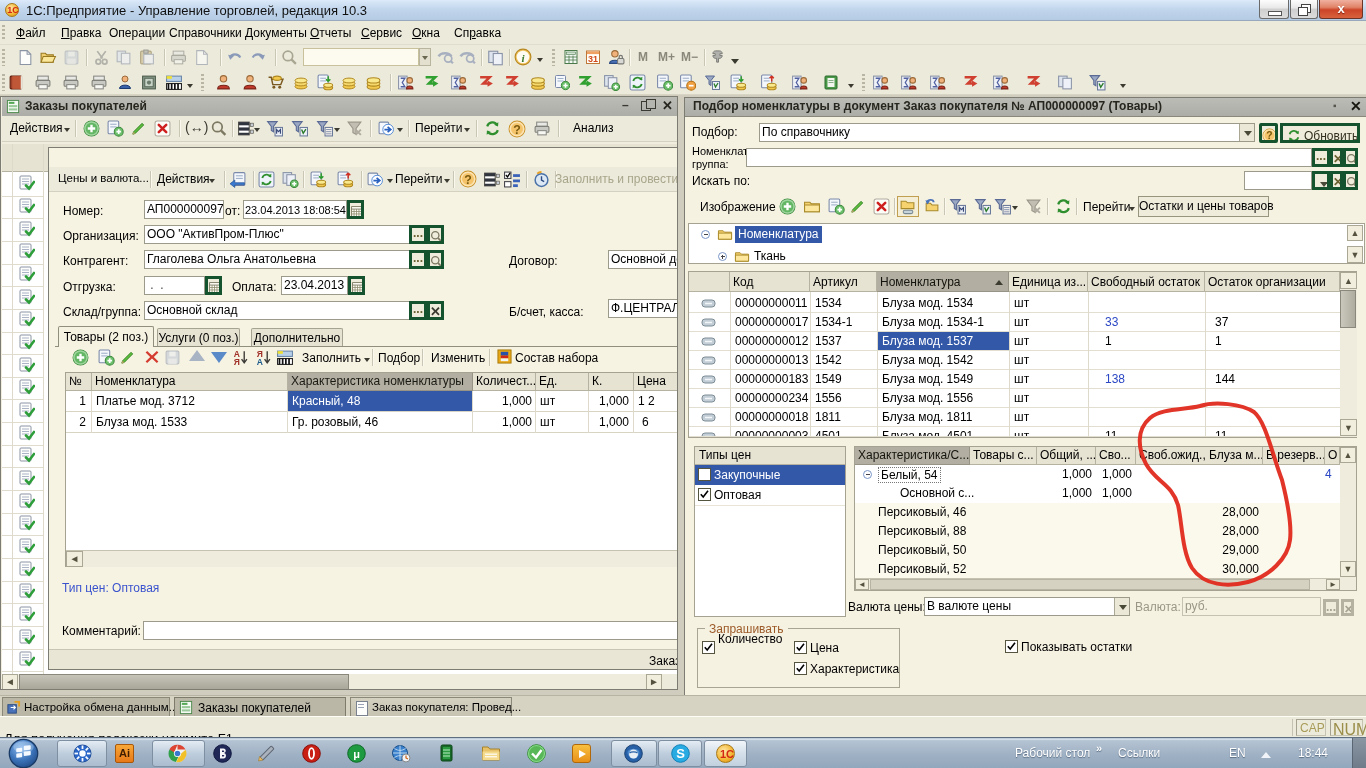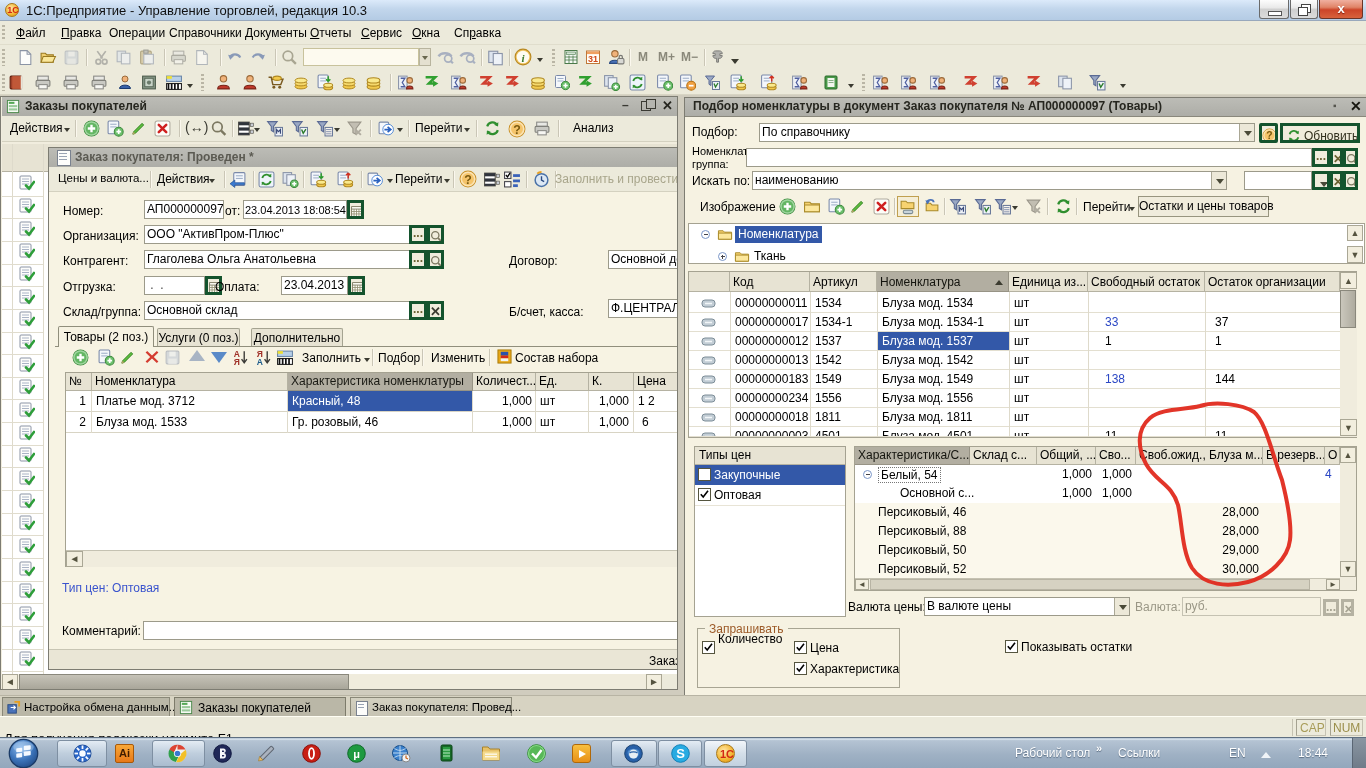--- a/index.html
+++ b/index.html
@@ -790,27 +790,20 @@
 
  <div class="a" style="left:1px;top:577px;width:676px;height:16px;background:#f0ecdd">
    <div class="sb" style="left:0;top:0;width:16px;height:16px;font-size:10px;line-height:14px">◄</div>
    <div class="a" style="left:17px;top:0;width:330px;height:16px;background:linear-gradient(180deg,#c6c3b8,#a9a69a);border:1px solid #8a887c;box-sizing:border-box"></div>
    <div class="sb" style="left:644px;top:0;width:16px;height:16px;font-size:10px;line-height:14px">►</div>
    <div class="a" style="left:660px;top:0;width:17px;height:16px;background:#eceadb"></div>
  </div>
 </div>
 
 <div class="a" id="dwin" style="left:48px;top:147px;width:630px;height:523px;background:#f7f3e3;border:1px solid #7d7c72;box-sizing:border-box;overflow:hidden">
- <div class="wt" style="left:0;top:0;width:630px;height:19px">
-  <div class="a" style="left:8px;top:2px;width:12px;height:14px;background:#fdfdfb;border:1px solid #7a828f"></div>
-  <div class="a" style="left:10px;top:5px;width:8px;height:1px;background:#9aa4b4"></div>
-  <div class="a" style="left:10px;top:8px;width:8px;height:1px;background:#9aa4b4"></div>
-  <div class="a" style="left:10px;top:11px;width:8px;height:1px;background:#9aa4b4"></div>
-  <span class="a" style="left:26px;top:2px;font-weight:bold;color:#5b5a52">Заказ покупателя: Проведен *</span>
- </div>
  <div class="a" style="left:0;top:19px;width:630px;height:25px;background:#eceadb;border-bottom:1px solid #d4d1c0;box-sizing:border-box">
   <span class="a" style="left:9px;top:5px;font-size:11.5px">Цены и валюта...</span>
   <div class="sep" style="left:101px;top:4px;height:17px"></div>
   <span class="a" style="left:108px;top:5px">Действия</span>
       <div class="a" style="left:160px;top:12px;border:3.5px solid transparent;border-top:4px solid #3a3a30"></div>
   <div class="sep" style="left:175px;top:4px;height:17px"></div>
   <svg class="ic" style="left:180px;top:4px" width="18" height="17">
         <use href="#postarr"></use>
       </svg>
   <div class="sep" style="left:204px;top:4px;height:17px"></div>
@@ -871,21 +864,21 @@
  <div class="bt" style="left:378px;top:102px;width:17px;height:19px"><svg width="13" height="13" style="margin-top:2px">
         <use href="#mag"></use>
       </svg></div>
  <span class="lbl" style="left:460px;top:106px">Договор:</span>
  <div class="fld" style="left:559px;top:102px;width:69px;height:19px;border-right:none">Основной дог</div>
  <span class="lbl" style="left:14px;top:132px">Отгрузка:</span>
  <div class="fld" style="left:95px;top:128px;width:61px;height:19px;color:#444">&nbsp;.&nbsp;&nbsp;.</div>
  <div class="bt" style="left:156px;top:128px;width:17px;height:19px"><svg width="13" height="13" style="margin-top:2px">
         <use href="#cal"></use>
       </svg></div>
- <span class="lbl" style="left:166px;top:132px">Оплата:</span>
+ <span class="lbl" style="left:183px;top:132px">Оплата:</span>
  <div class="fld" style="left:232px;top:128px;width:67px;height:19px">23.04.2013</div>
  <div class="bt" style="left:299px;top:128px;width:17px;height:19px"><svg width="13" height="13" style="margin-top:2px">
         <use href="#cal"></use>
       </svg></div>
  <span class="lbl" style="left:14px;top:157px">Склад/группа:</span>
  <div class="fld" style="left:95px;top:153px;width:266px;height:19px">Основной склад</div>
  <div class="bt" style="left:360px;top:153px;width:18px;height:19px;line-height:11px">...</div>
  <div class="bt" style="left:378px;top:153px;width:17px;height:19px;font-size:13px;line-height:16px;color:#3a3a30">✕</div>
  <span class="lbl" style="left:460px;top:157px">Б/счет, касса:</span>
  <div class="fld" style="left:559px;top:151px;width:69px;height:19px;border-right:none">Ф.ЦЕНТРАЛ</div>
@@ -1009,25 +1002,20 @@
  </div>
  <span class="lbl" style="left:7px;top:47px;font-size:11px">Номенклат.</span>
  <span class="lbl" style="left:7px;top:60px;font-size:11px">группа:</span>
  <div class="fld" style="left:61px;top:50px;width:566px;height:19px"></div>
  <div class="bt" style="left:627px;top:50px;width:18px;height:19px;line-height:11px">...</div>
  <div class="bt" style="left:645px;top:50px;width:13px;height:19px;font-size:12px;line-height:17px">✕</div>
  <div class="bt" style="left:658px;top:50px;width:15px;height:19px"><svg width="13" height="13" style="margin-top:2px">
         <use href="#mag"></use>
       </svg></div>
  <span class="lbl" style="left:7px;top:76px">Искать по:</span>
- <div class="fld" style="left:67px;top:73px;width:475px;height:19px">наименованию
-   <div class="a" style="left:458px;top:0;width:16px;height:17px;background:#ece8d8;border-left:1px solid #aaa795">
-        <div class="a" style="left:4px;top:7px;border:4px solid transparent;border-top:5px solid #4a4a38"></div>
-      </div>
- </div>
  <div class="fld" style="left:559px;top:73px;width:68px;height:19px"></div>
  <div class="bt" style="left:627px;top:73px;width:18px;height:19px">
       <div class="a" style="left:5px;top:8px;border:4px solid transparent;border-top:5px solid #4a4a38"></div>
     </div>
  <div class="bt" style="left:645px;top:73px;width:13px;height:19px;font-size:12px;line-height:17px">✕</div>
  <div class="bt" style="left:658px;top:73px;width:15px;height:19px"><svg width="13" height="13" style="margin-top:2px">
         <use href="#mag"></use>
       </svg></div>
 
  <span class="a" style="left:15px;top:102px">Изображение</span>
@@ -1221,21 +1209,21 @@
           <svg width="11" height="11" viewBox="0 0 11 11">
             <path d="M1.8 5.2 L4.2 8 L9 1.8" stroke="#000" stroke-width="1.6" fill="none"></path>
           </svg>
         </div>
     <span class="a" style="left:19px;top:3px">Оптовая</span>
   </div>
  </div>
 
  <div class="a" style="left:169px;top:348px;width:503px;height:145px;background:#fbf8ec;border:1px solid #a5a291;box-sizing:border-box" id="chtable">
   <div class="hc hcd" style="left:0;top:0;width:115px;height:18px;color:#14140e">Характеристика/С...</div>
-  <div class="hc" style="left:115px;top:0;width:67px;height:18px">Склад с...</div>
+  <div class="hc" style="left:115px;top:0;width:67px;height:18px">Товары с...</div>
   <div class="hc" style="left:182px;top:0;width:59px;height:18px">Общий, ...</div>
   <div class="hc" style="left:241px;top:0;width:40px;height:18px">Сво...</div>
   <div class="hc" style="left:281px;top:0;width:127px;height:18px">Своб.ожид., Блуза м...</div>
   <div class="hc" style="left:408px;top:0;width:62px;height:18px">В резерв...</div>
   <div class="hc" style="left:470px;top:0;width:15px;height:18px">О</div>
   <div class="a" style="left:0;top:18px;width:485px;height:19px;background:#fff">
     <div class="a" style="left:8px;top:5px;width:9px;height:9px;border:1px solid #7a96c8;border-radius:6px;box-sizing:border-box">
           <div class="a" style="left:1.5px;top:3px;width:4px;height:1px;background:#44434a"></div>
         </div>
     <span class="a" style="left:23px;top:2px;border:1px dotted #777;padding:0 2px">Белый, 54</span>
@@ -1326,21 +1314,21 @@
    <div class="a" style="left:7px;top:6px;width:6px;height:1px;background:#9aa4b4"></div>
    <div class="a" style="left:7px;top:9px;width:6px;height:1px;background:#9aa4b4"></div>
    <span class="a" style="left:21px;top:3px;white-space:nowrap;font-size:11.5px">Заказ покупателя: Провед...</span>
  </div>
 </div>
 
 <div class="a" style="left:0;top:716px;width:1366px;height:21px;background:#eceadb;border-top:1px solid #fffef4;box-sizing:border-box">
  <span class="a" style="left:4px;top:14px;font-size:13px">Для получения подсказки нажмите F1</span>
  <div class="a" style="left:1292px;top:2px;width:1px;height:17px;background:#c5c2b2"></div>
  <div class="a" style="left:1296px;top:2px;width:30px;height:17px;border:1px solid #c5c2b2;border-top-color:#a5a291;border-left-color:#a5a291;box-sizing:border-box;color:#a89c58;padding:1px 0 0 3px;font-size:12px">CAP</div>
- <div class="a" style="left:1330px;top:2px;width:33px;height:17px;border:1px solid #c5c2b2;border-top-color:#a5a291;border-left-color:#a5a291;box-sizing:border-box;color:#9a8e4a;padding:1px 0 0 2px;font-size:12px">NUM</div>
+ <div class="a" style="left:1330px;top:2px;width:33px;height:17px;border:1px solid #c5c2b2;border-top-color:#a5a291;border-left-color:#a5a291;box-sizing:border-box;color:#9a8e4a;padding:1px 0 0 2px;font-size:16px">NUM</div>
 </div>
 
 <div class="a" id="taskbar" style="left:0;top:737px;width:1366px;height:31px;background:linear-gradient(180deg,#c3d0dd 0%,#b3c2d2 12%,#9fb1c4 55%,#93a7bc 100%);border-top:1px solid #5e6f81;box-sizing:border-box">
  <div class="a" style="left:0;top:1px;width:1366px;height:1px;background:#d8e2ec;opacity:0.8"></div>
  <svg class="ic" style="left:8px;top:0px" width="31" height="31">
       <use href="#wind"></use>
     </svg>
  <div class="a" style="left:57px;top:2px;width:50px;height:27px;background:linear-gradient(180deg,#e4ecf4,#bfcedd 50%,#aabccf);border:1px solid #7e8fa2;border-radius:3px;box-sizing:border-box"></div>
  <div class="a" style="left:152px;top:2px;width:53px;height:27px;background:linear-gradient(180deg,#e4ecf4,#bfcedd 50%,#aabccf);border:1px solid #7e8fa2;border-radius:3px;box-sizing:border-box"></div>
  <div class="a" style="left:611px;top:2px;width:46px;height:27px;background:linear-gradient(180deg,#e4ecf4,#bfcedd 50%,#aabccf);border:1px solid #7e8fa2;border-radius:3px;box-sizing:border-box"></div>

